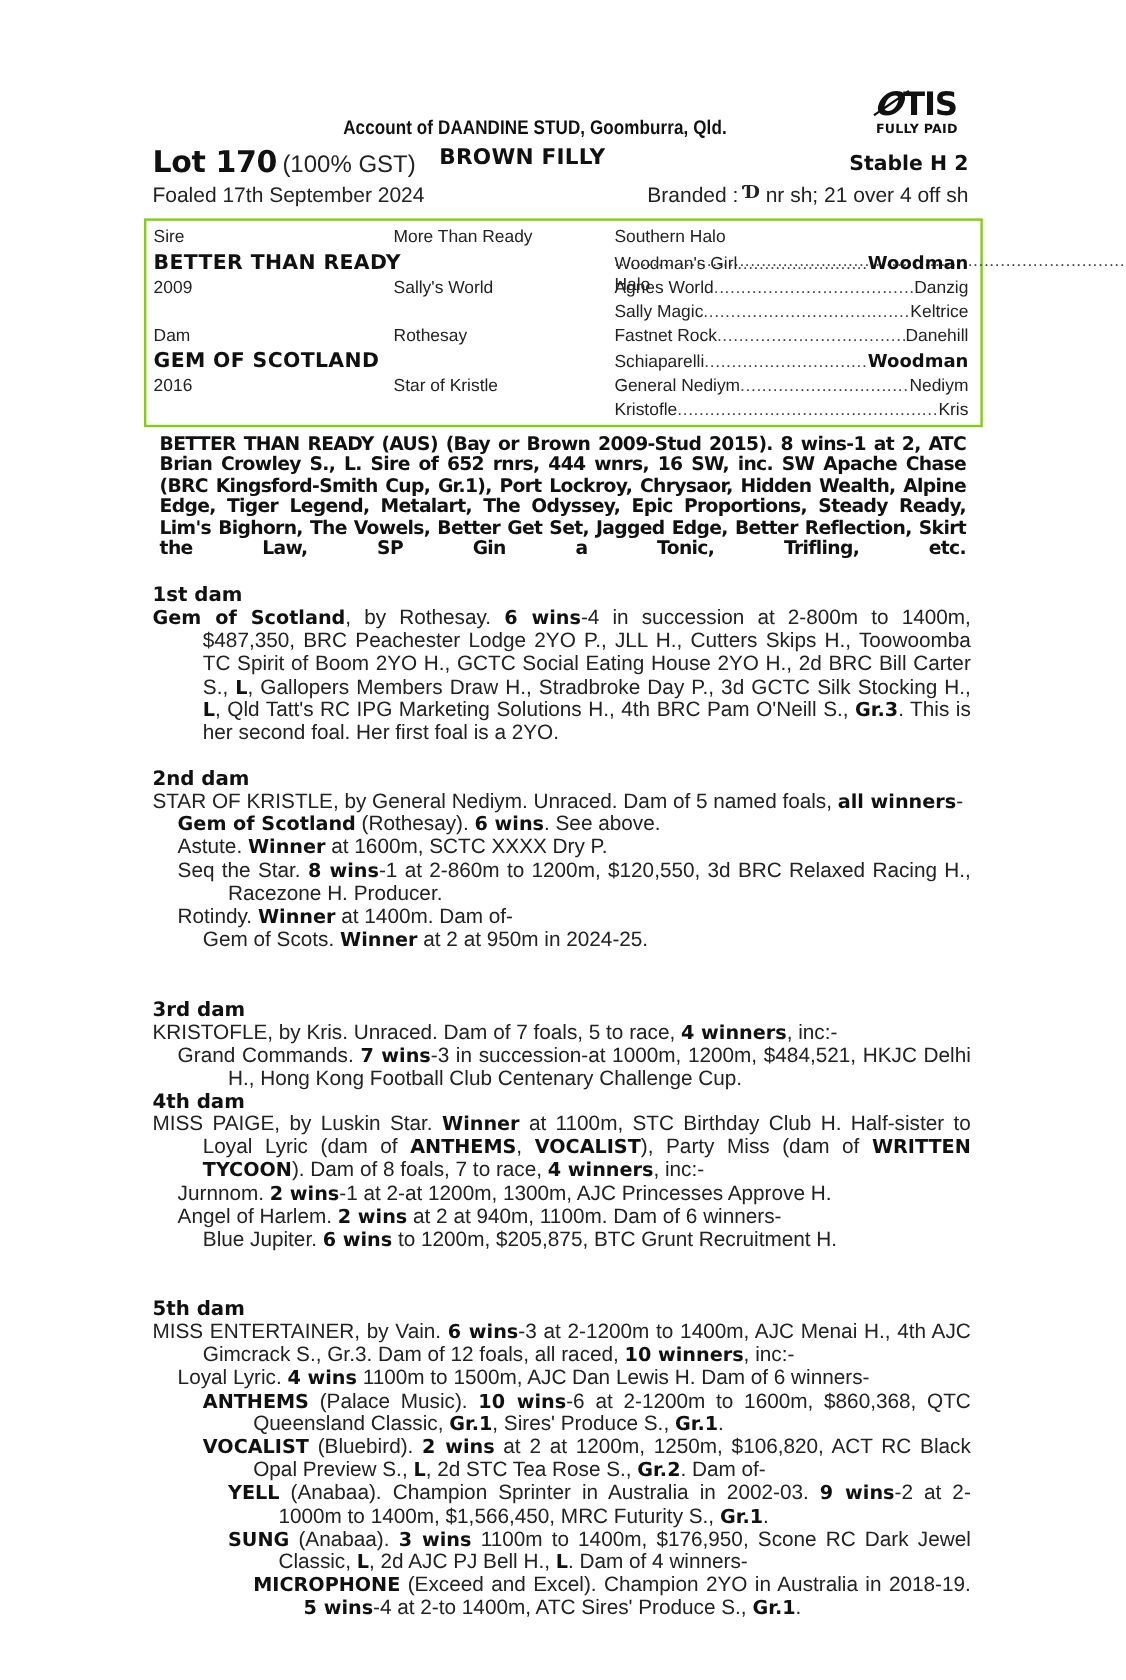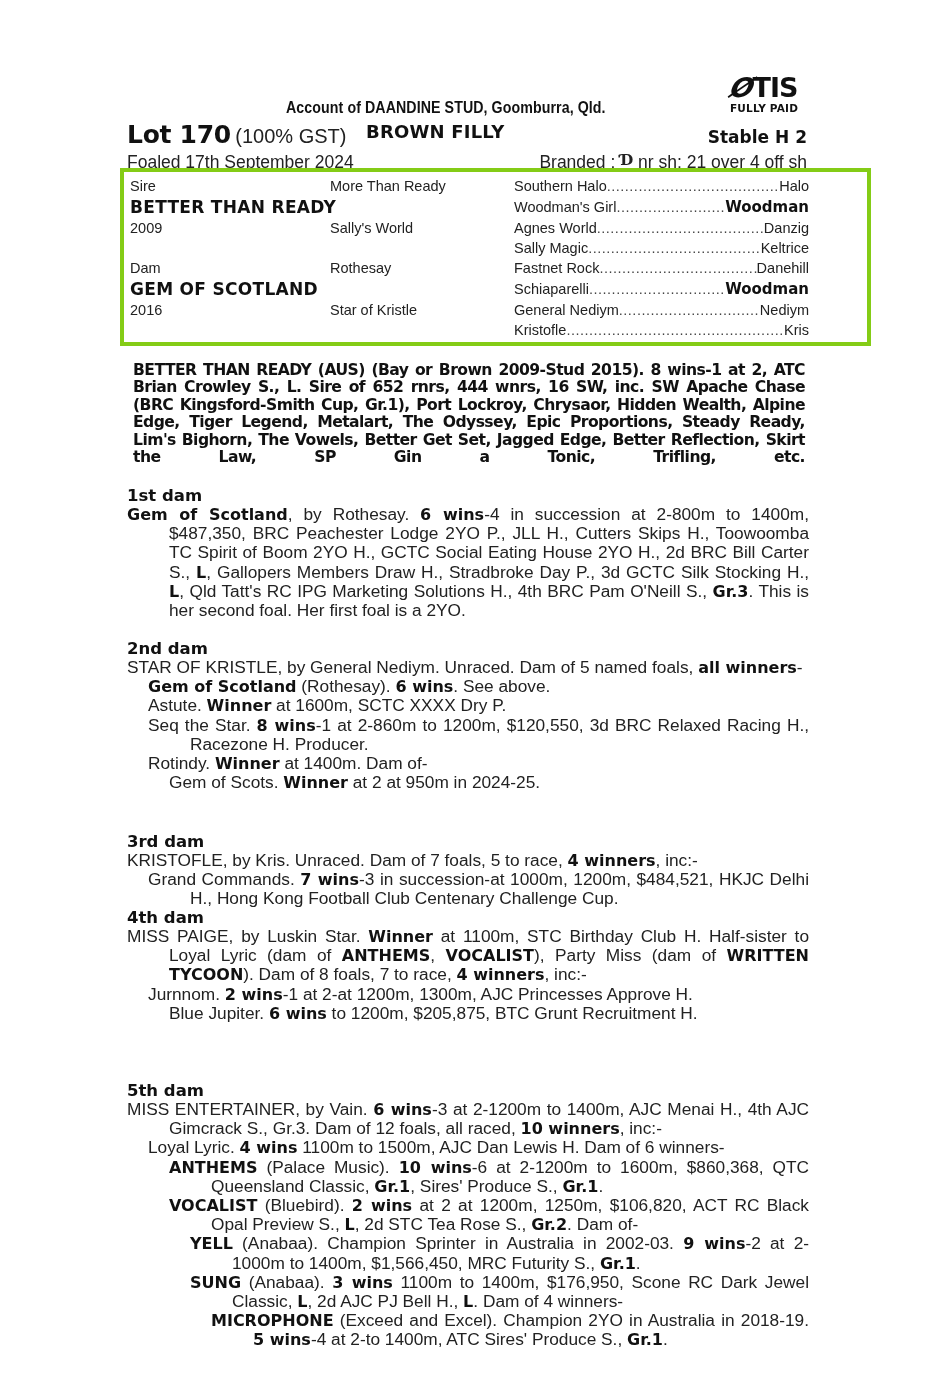--- a/index.html
+++ b/index.html
@@ -15,21 +15,21 @@
   .lotline { left: 127px; top: 120px; white-space: nowrap; }
   .lot { font-family: "DejaVu Sans", sans-serif; font-weight: bold; font-size: 25px; letter-spacing: -0.3px; }
   .gst { font-family: "Liberation Sans", sans-serif; font-size: 20px; color: #222; }
   .filly { left: 366px; top: 121px; font-family: "DejaVu Sans", sans-serif; font-weight: bold; font-size: 18px; letter-spacing: 0.2px; white-space: nowrap; }
   .stable { right: 131px; top: 127px; font-family: "DejaVu Sans", sans-serif; font-weight: bold; font-size: 17px; white-space: nowrap; }
   .foaled { left: 127px; top: 152px; font-family: "Liberation Sans", sans-serif; font-size: 17.5px; color: #222; white-space: nowrap; }
   .branded { right: 131px; top: 152px; font-family: "Liberation Sans", sans-serif; font-size: 17.5px; color: #222; white-space: nowrap; }
   .brand-glyph { font-family: "DejaVu Serif", serif; font-weight: bold; font-size: 15px; position: relative; top: -3px; }
 
   
-  .pedbox { left: 120px; top: 168px; width: 695px; height: 170px; border: 4px solid #84cc16; padding-left: 48px; }
+  .pedbox { left: 120px; top: 182px; width: 695px; height: 170px; border: 2px solid #84cc16; }
   .pcell { position: absolute; font-family: "Liberation Sans", sans-serif; font-size: 14.5px; color: #222; white-space: nowrap; line-height: 20px; }
   .pbig { position: absolute; font-family: "DejaVu Sans", sans-serif; font-weight: bold; font-size: 17px; white-space: nowrap; line-height: 20px; letter-spacing: 0.3px; color: #111; }
   .prow { position: absolute; left: 390px; width: 295px; font-family: "Liberation Sans", sans-serif; font-size: 14.5px; color: #222; line-height: 20px; display: flex; align-items: baseline; white-space: nowrap; }
   .prow .dots { flex: 1; overflow: hidden; color: #444; letter-spacing: 0.5px; }
   .prow .dots::before { content: "................................................................................................................"; }
   .prow .bold { font-family: "DejaVu Sans", sans-serif; font-weight: bold; color: #111; font-size: 15px; }
 
   
   .blurb { left: 133px; top: 362px; width: 672px; font-family: "DejaVu Sans", sans-serif; font-weight: bold; font-size: 15.6px; line-height: 17.4px; text-align: justify; text-align-last: justify; letter-spacing: -0.55px; word-spacing: 0px; transform: scaleX(1); color: #111; }
 
@@ -75,21 +75,21 @@
   <div class="pcell" style="left:6px; top:46px;">2009</div>
   <div class="pcell" style="left:6px; top:86px;">Dam</div>
   <div class="pbig" style="left:6px; top:107px;">GEM OF SCOTLAND</div>
   <div class="pcell" style="left:6px; top:128px;">2016</div>
 
   <div class="pcell" style="left:206px; top:4px;">More Than Ready</div>
   <div class="pcell" style="left:206px; top:46px;">Sally's World</div>
   <div class="pcell" style="left:206px; top:86px;">Rothesay</div>
   <div class="pcell" style="left:206px; top:128px;">Star of Kristle</div>
 
-  <div class="prow" style="top:4px;">
+  <div class="prow" style="top:4px;flex-direction:column;">
       <span>Southern Halo</span>
       <span class="dots"></span>
       <span>Halo</span>
     </div>
   <div class="prow" style="top:25px;">
       <span>Woodman's Girl</span>
       <span class="dots"></span>
       <span class="bold">Woodman</span>
     </div>
   <div class="prow" style="top:46px;">
@@ -141,20 +141,21 @@
   </div>
 <div class="sect" style="top:832px;">
     <div class="sect-h">3rd dam</div>
     <div class="para lvl0"><span>KRISTOFLE, by Kris. Unraced. Dam of 7 foals, 5 to race, </span><b>4 winners</b><span>, inc:-</span></div>
     <div class="para lvl1"><span>Grand Commands. </span><b>7 wins</b><span>-3 in succession-at 1000m, 1200m, $484,521, HKJC Delhi H., Hong Kong Football Club Centenary Challenge Cup.</span></div>
   </div>
 <div class="sect" style="top:908px;">
     <div class="sect-h">4th dam</div>
     <div class="para lvl0"><span>MISS PAIGE, by Luskin Star. </span><b>Winner</b><span> at 1100m, STC Birthday Club H. Half-sister to Loyal Lyric (dam of </span><b>ANTHEMS</b><span>, </span><b>VOCALIST</b><span>), Party Miss (dam of </span><b>WRITTEN TYCOON</b><span>). Dam of 8 foals, 7 to race, </span><b>4 winners</b><span>, inc:-</span></div>
     <div class="para lvl1"><span>Jurnnom. </span><b>2 wins</b><span>-1 at 2-at 1200m, 1300m, AJC Princesses Approve H.</span></div>
+    <div class="para lvl1"><span>Angel of Harlem. </span><b>2 wins</b><span> at 2 at 940m, 1100m. Dam of 6 winners-</span></div>
     <div class="para lvl2"><span>Blue Jupiter. </span><b>6 wins</b><span> to 1200m, $205,875, BTC Grunt Recruitment H.</span></div>
   </div>
 <div class="sect" style="top:1081px;">
     <div class="sect-h">5th dam</div>
     <div class="para lvl0"><span>MISS ENTERTAINER, by Vain. </span><b>6 wins</b><span>-3 at 2-1200m to 1400m, AJC Menai H., 4th AJC Gimcrack S., Gr.3. Dam of 12 foals, all raced, </span><b>10 winners</b><span>, inc:-</span></div>
     <div class="para lvl1"><span>Loyal Lyric. </span><b>4 wins</b><span> 1100m to 1500m, AJC Dan Lewis H. Dam of 6 winners-</span></div>
     <div class="para lvl2"><b>ANTHEMS</b><span> (Palace Music). </span><b>10 wins</b><span>-6 at 2-1200m to 1600m, $860,368, QTC Queensland Classic, </span><b>Gr.1</b><span>, Sires' Produce S., </span><b>Gr.1</b><span>.</span></div>
     <div class="para lvl2"><b>VOCALIST</b><span> (Bluebird). </span><b>2 wins</b><span> at 2 at 1200m, 1250m, $106,820, ACT RC Black Opal Preview S., </span><b>L</b><span>, 2d STC Tea Rose S., </span><b>Gr.2</b><span>. Dam of-</span></div>
     <div class="para lvl3"><b>YELL</b><span> (Anabaa). Champion Sprinter in Australia in 2002-03. </span><b>9 wins</b><span>-2 at 2-1000m to 1400m, $1,566,450, MRC Futurity S., </span><b>Gr.1</b><span>.</span></div>
     <div class="para lvl3"><b>SUNG</b><span> (Anabaa). </span><b>3 wins</b><span> 1100m to 1400m, $176,950, Scone RC Dark Jewel Classic, </span><b>L</b><span>, 2d AJC PJ Bell H., </span><b>L</b><span>. Dam of 4 winners-</span></div>

